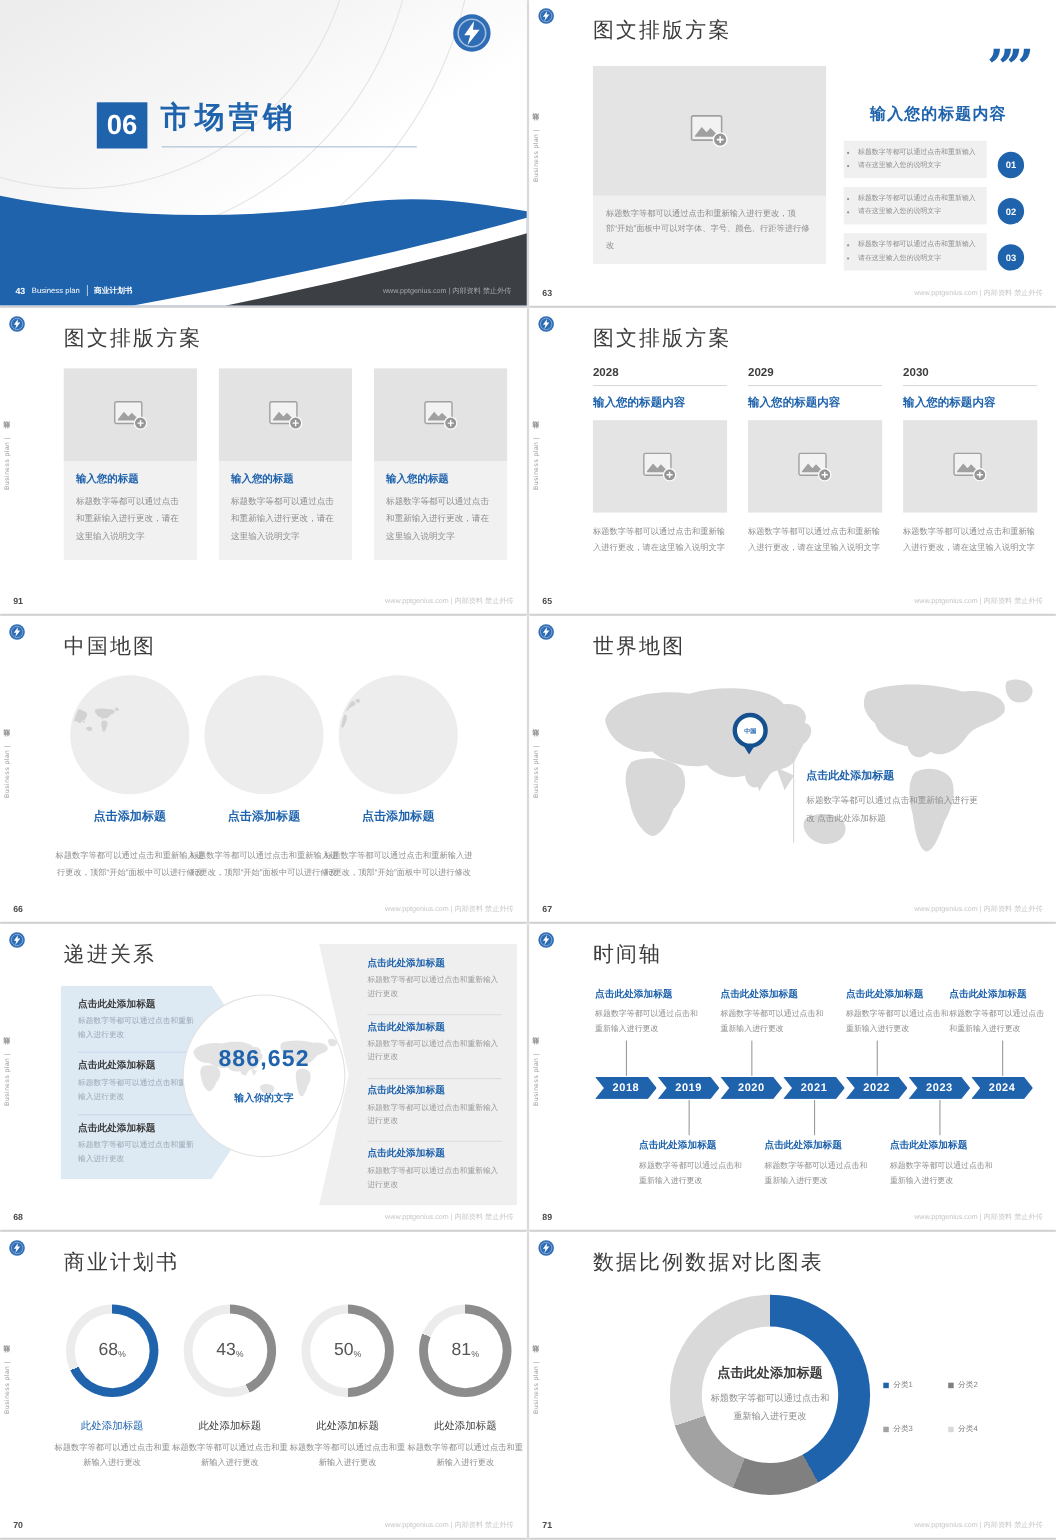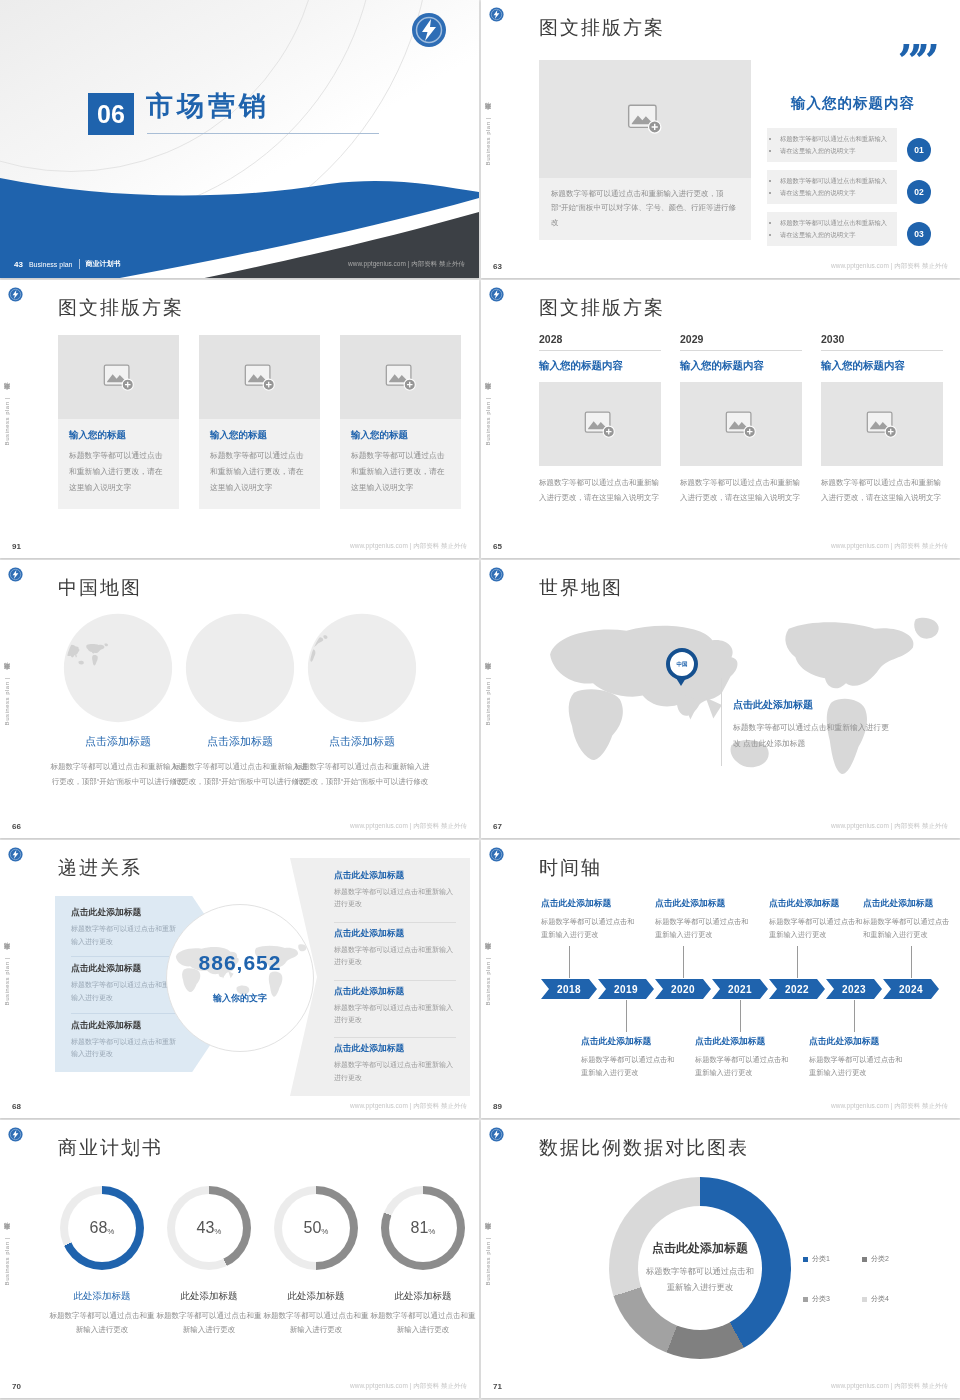--- a/index.html
+++ b/index.html
@@ -50,21 +50,21 @@
   .ctxt{font-size:7.8px;color:#8e8e8e;line-height:2.05}
   
   .col65{position:absolute;top:53px;width:122px}
   .year{font-size:10.5px;font-weight:bold;color:#3d3d3d;padding-bottom:5px;border-bottom:1px solid #d9d9d9}
   .t65{font-size:10.5px;font-weight:bold;color:#1f63ad;margin:8px 0 9px}
   .img65{height:84px;background:#e4e4e4;display:flex;align-items:center;justify-content:center;margin-bottom:9px}
   .b65{font-size:7.5px;color:#8e8e8e;line-height:2}
   
   .globe66{position:absolute;top:52px;width:112px;height:112px;color:#d2d2d2}
   .cap66{position:absolute;top:174px;width:140px;text-align:center}
-  .t66{font-size:11px;font-weight:normal;color:#1f63ad;margin-bottom:11px}
+  .t66{font-size:11px;font-weight:bold;color:#1f63ad;margin-bottom:22px}
   .b66{font-size:7.5px;color:#8e8e8e;line-height:1.95}
   
   .map67{position:absolute;left:50px;top:42px;width:420px;height:210px;color:#d8d8d8}
   .pin67{position:absolute;left:185px;top:88px;width:30px;text-align:center;z-index:2}
   .pincirc{width:24px;height:24px;margin:0 auto;border-radius:50%;background:#fff;border:4px solid #15508f;display:flex;align-items:center;justify-content:center;font-size:5.5px;font-weight:bold;color:#1f63ad;box-sizing:content-box}
   .pintip{width:0;height:0;margin:-2px auto 0;border-left:5px solid transparent;border-right:5px solid transparent;border-top:8px solid #15508f}
   .cline67{position:absolute;left:240px;top:118px;width:1px;height:88px;background:#d5d5d5}
   .callout67{position:absolute;left:252px;top:138px;width:170px}
   .t67{font-size:10px;font-weight:bold;color:#1f63ad;margin-bottom:8px}
   .b67{font-size:7.8px;color:#8e8e8e;line-height:2.1;width:160px}

